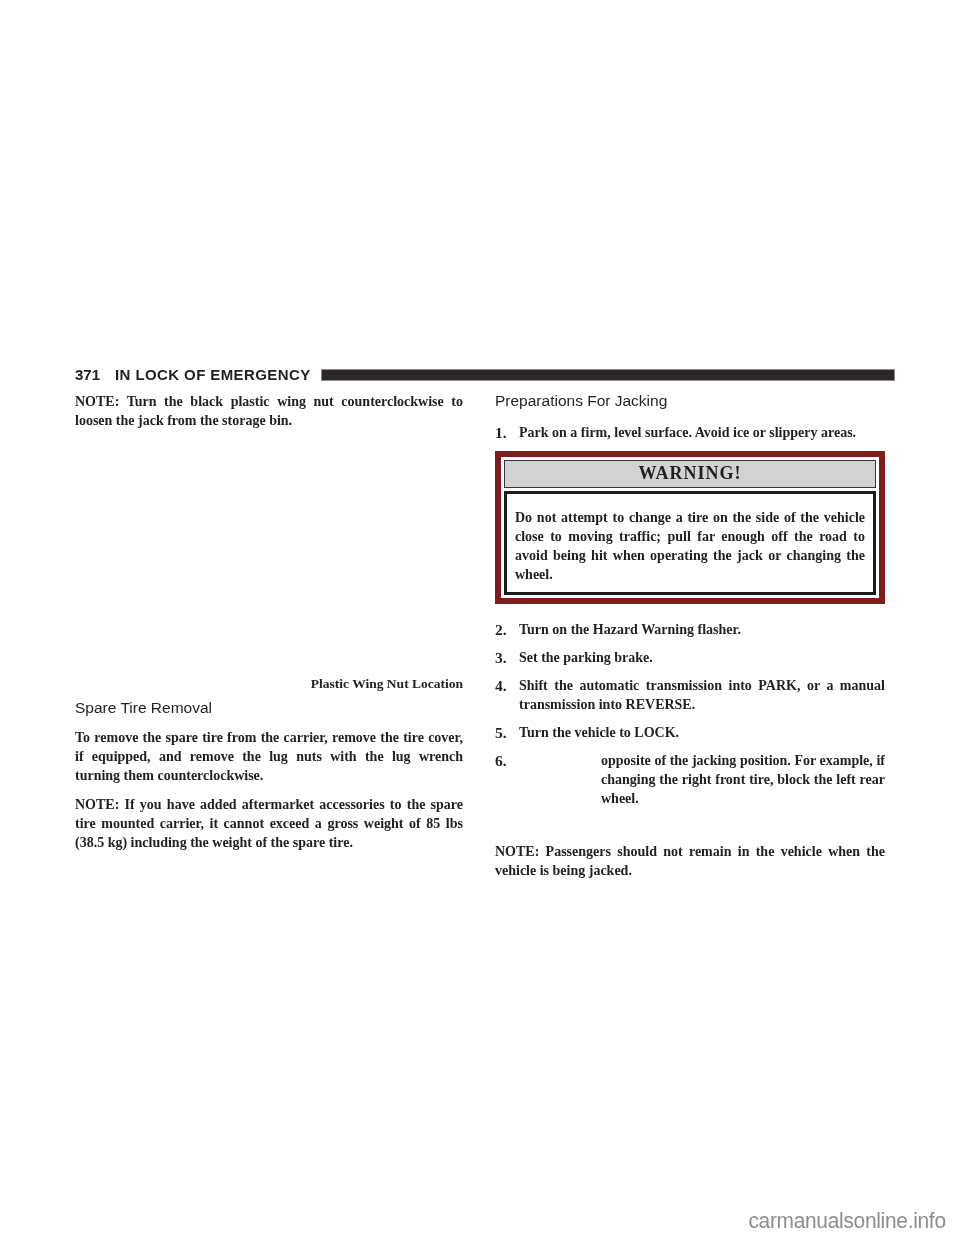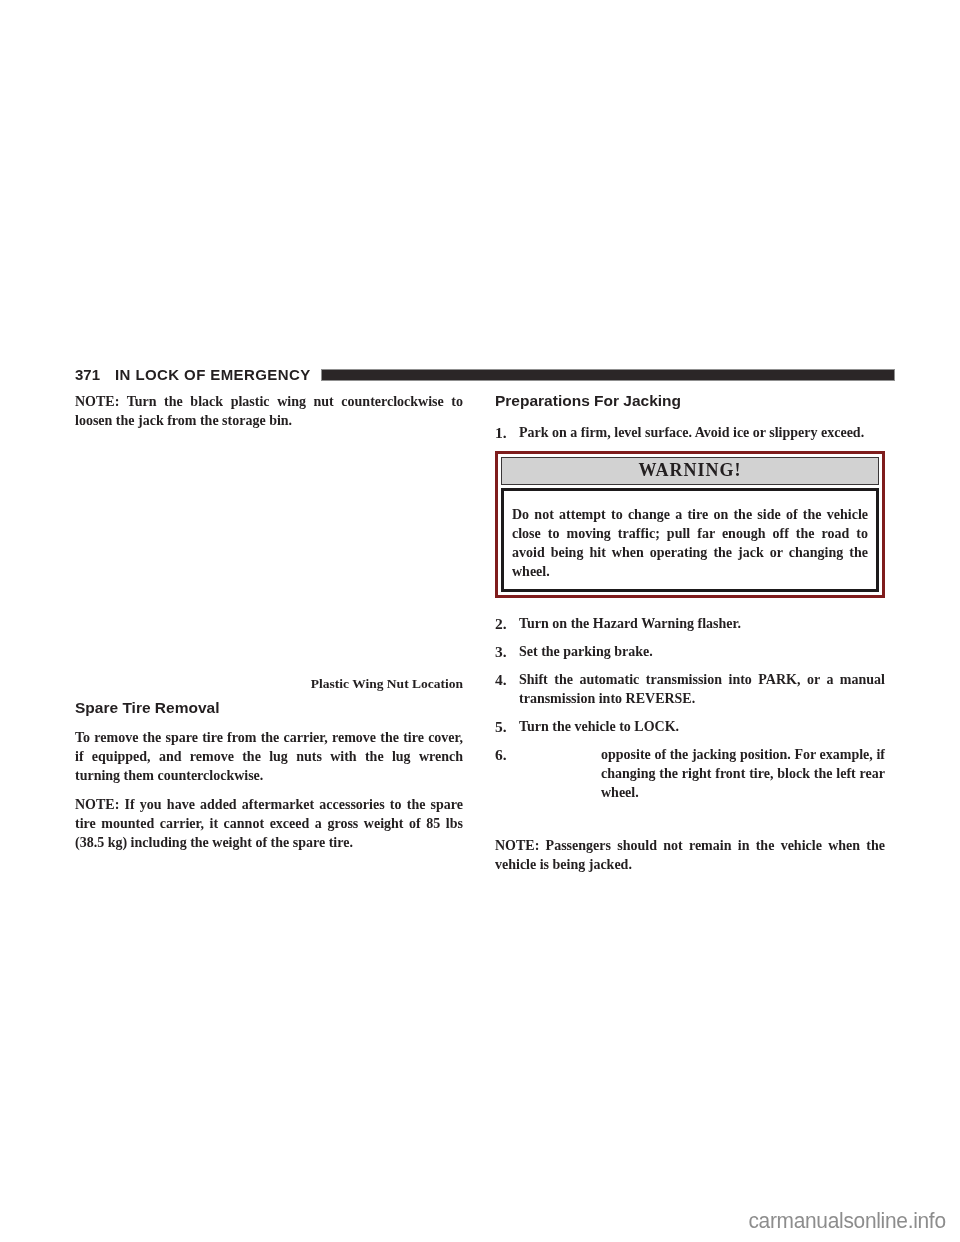--- a/index.html
+++ b/index.html
@@ -62,21 +62,21 @@
   .note-top { margin-top: 2px; }
   .figure-space { height: 246px; }
   .figure-caption {
     text-align: right;
     font-size: 13.5px;
     font-weight: bold;
     margin: 0 0 7px 0;
   }
   .col-heading {
     font-family: "Liberation Sans", sans-serif;
-    font-weight: bold;
+    font-weight: normal;
     font-size: 15.5px;
     margin: 0 0 11px 0;
   }
   .para-gap { margin-bottom: 10px; }
 
   
   .step {
     display: flex;
     margin-bottom: 9px;
   }
@@ -87,21 +87,21 @@
     line-height: 19px;
     font-weight: bold;
   }
   .step-body { flex: 1; }
   .step-wrapped {
     margin-left: 82px;
     text-align: justify;
   }
 
   .warning-box {
-    border: 3px solid #7f1d1d;
+    border: 6px solid #7f1d1d;
     padding: 3px;
     margin: 2px 0 16px 0;
     background: #ffffff;
   }
   .warning-title {
     background: #d2d2d2;
     border: 1px solid #3a3637;
     text-align: center;
     font-family: "Liberation Serif", serif;
     font-weight: bold;
@@ -148,21 +148,21 @@
     <h2 class="col-heading">Spare Tire Removal</h2>
     <p class="body-text para-gap">To remove the spare tire from the carrier, remove the tire cover, if equipped, and remove the lug nuts with the lug wrench turning them counterclockwise.</p>
     <p class="body-text">NOTE: If you have added aftermarket accessories to the spare tire mounted carrier, it cannot exceed a gross weight of 85 lbs (38.5 kg) including the weight of the spare tire.</p>
   </div>
 
   <div class="col-right">
     <h2 class="col-heading" style="margin-top:2px; margin-bottom:13px;">Preparations For Jacking</h2>
 
     <div class="step">
       <span class="step-num">1.</span>
-      <div class="step-body body-text">Park on a firm, level surface. Avoid ice or slippery exceed.</div>
+      <div class="step-body body-text">Park on a firm, level surface. Avoid ice or slippery areas.</div>
     </div>
 
     <div class="warning-box">
       <div class="warning-title">WARNING!</div>
       <div class="warning-body body-text">Do not attempt to change a tire on the side of the vehicle close to moving traffic; pull far enough off the road to avoid being hit when operating the jack or changing the wheel.</div>
     </div>
 
     <div class="step">
       <span class="step-num">2.</span>
       <div class="step-body body-text">Turn on the Hazard Warning flasher.</div>

